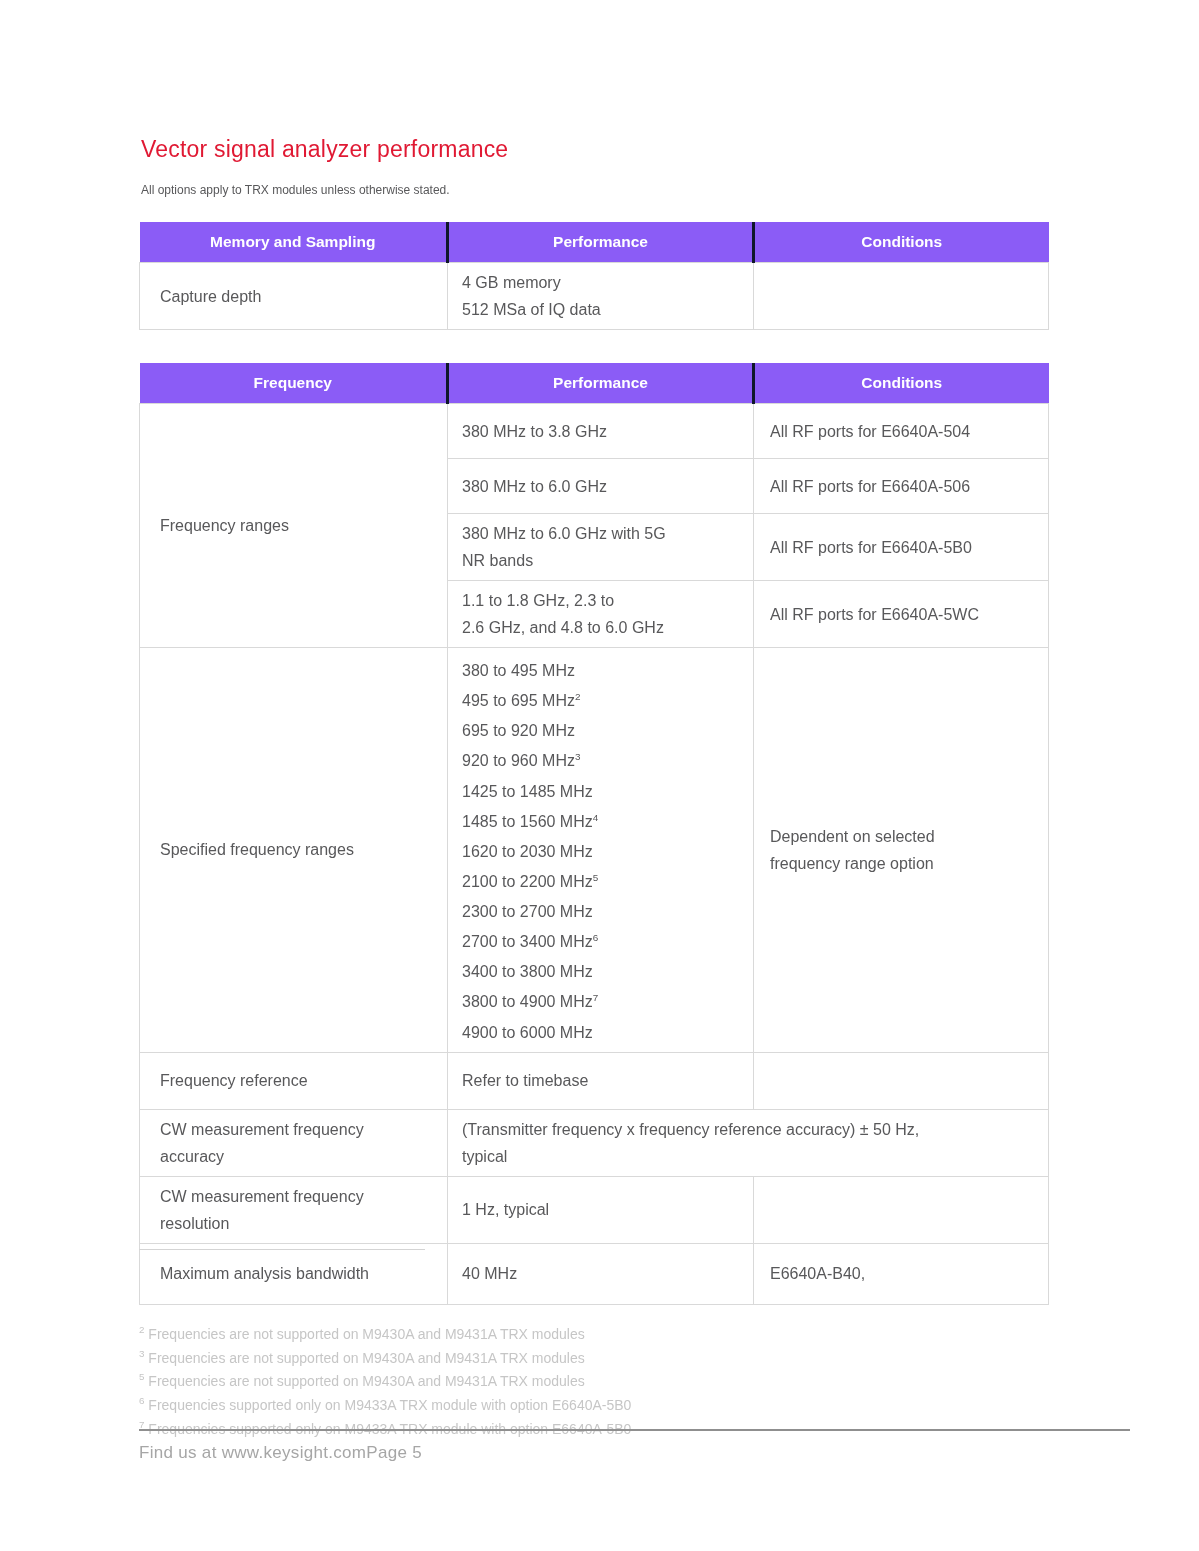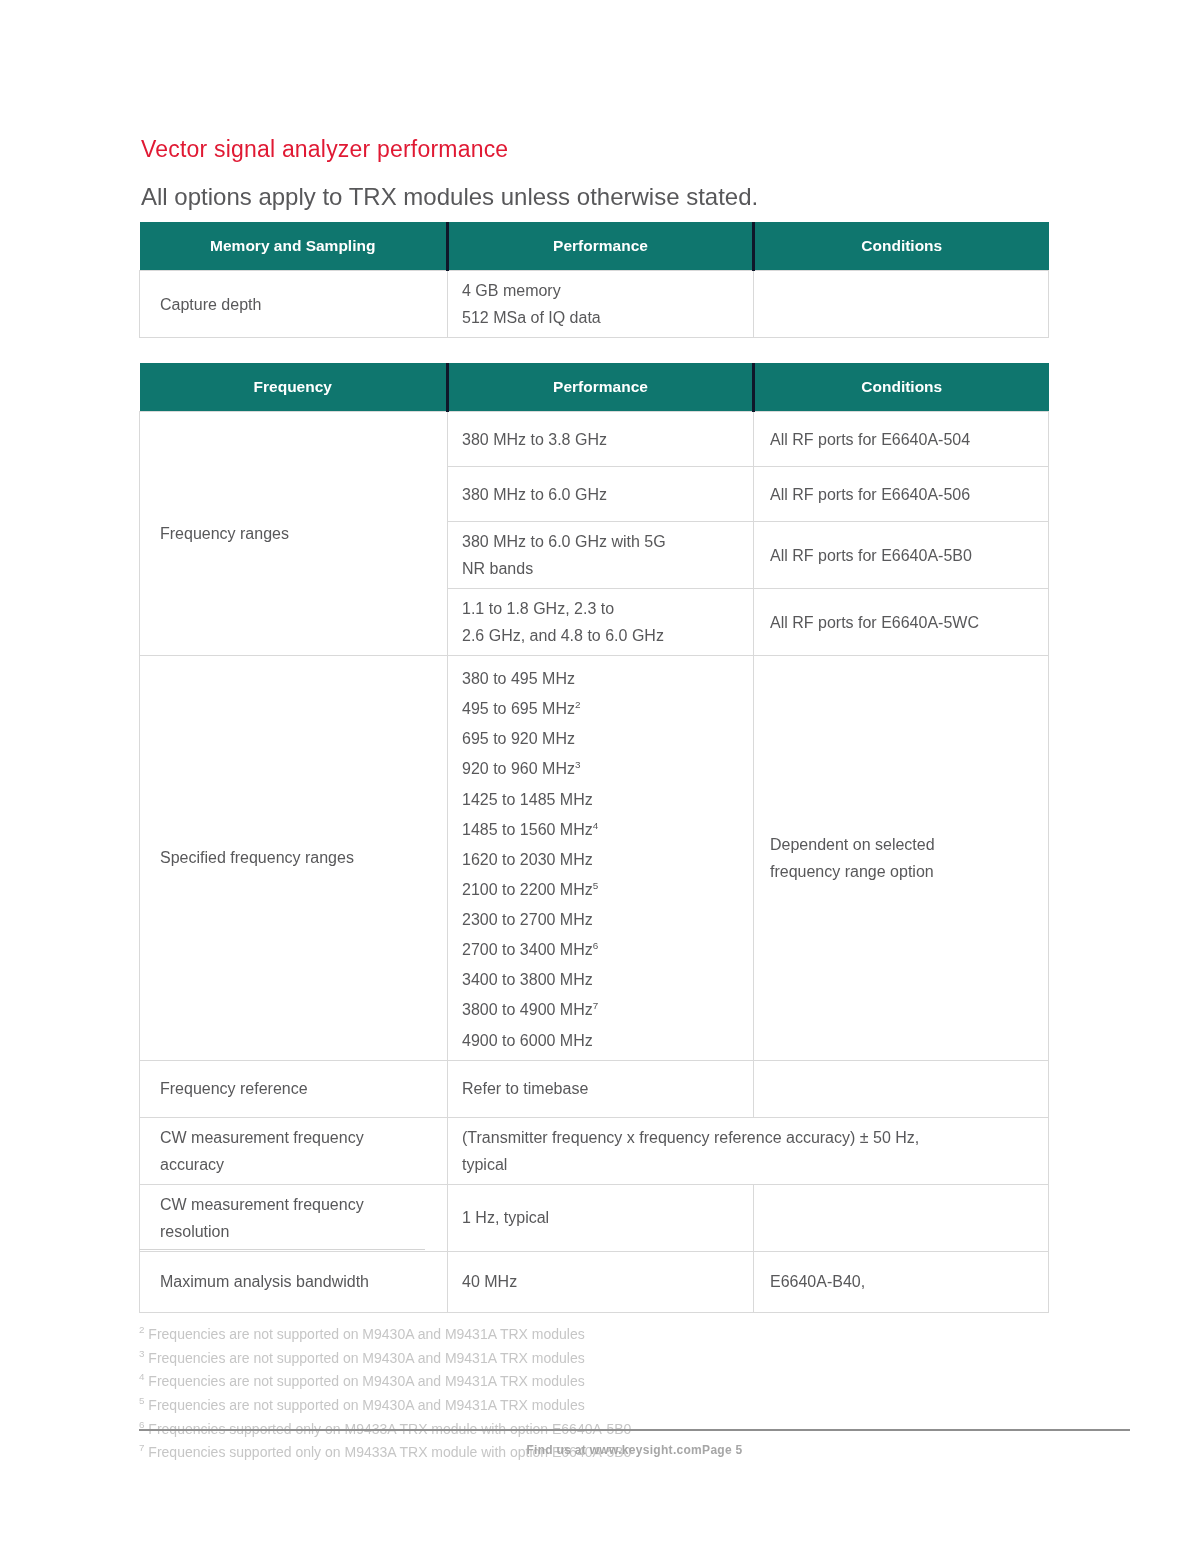--- a/index.html
+++ b/index.html
@@ -4,28 +4,28 @@
 <style>
   html,body { margin:0; padding:0; background:#ffffff; }
   #page {
     position:relative; width:1199px; height:1551px; background:#ffffff;
     font-family:"Liberation Sans","DejaVu Sans",sans-serif; overflow:hidden;
   }
   .abs { position:absolute; }
 
   
   #title { left:141px; top:136px; font-size:23px; color:#E01933; font-weight:400; letter-spacing:0.2px; }
-  #intro { left:141px; top:183px; font-size:24px; color:#58585A;text-align:right; }
+  #intro { left:141px; top:183px; font-size:12px; color:#58585A;text-align:right; }
 
   
   table { border-collapse:collapse; table-layout:fixed; width:909px; }
   col.c1 { width:308px; } col.c2 { width:306px; } col.c3 { width:295px; }
   th {
-    background:#0f766e; color:#ffffff; font-weight:bold; font-size:15.5px;
-    height:24px; text-align:center; vertical-align:middle; padding:12px;
+    background:#8b5cf6; color:#ffffff; font-weight:bold; font-size:15.5px;
+    height:40px; text-align:center; vertical-align:middle; padding:0;
   }
   th.divided { border-left:3px solid #0f172a; }
   td {
     border:1px solid #D9D9D9; vertical-align:middle; color:#58585A;
     font-size:16px; line-height:27px; padding:6px 12px 6px 14px;
     overflow:hidden;
   }
   td.param { padding-left:20px; }
   td.cond  { padding-left:16px; }
   tr.r-cap  { height:58px; }
@@ -42,22 +42,22 @@
   .freq-line { line-height:25.8px; }
   .perf-line { line-height:27px; }
 
   
   #fn-rule { left:139px; top:1249px; width:286px; border-top:1px solid #D4D4D4; height:0; }
   #footnotes { left:139px; top:1320px; font-size:14px; line-height:19px; color:#C6C6C6; }
   #footnotes sup { font-size:0.7em; }
 
   
   #footer-rule { left:139px; top:1429px; width:991px; border-top:2px solid #8F8F8F; height:0; }
-  #footer { left:139px; top:1443px; width:991px; display:flex; justify-content:center;
-            font-size:12px; color:#A6A6A6; letter-spacing:0.3px;font-weight:bold; }
+  #footer { left:139px; top:1443px; width:991px; display:flex; justify-content:flex-start;
+            font-size:17px; color:#A6A6A6; letter-spacing:0.3px; }
 </style>
 </head>
 <body>
 
 <div id="page">
 
   <div id="title" class="abs">Vector signal analyzer performance</div>
   <div id="intro" class="abs">All options apply to TRX modules unless otherwise stated.</div>
 
   <table id="table1" class="abs">
@@ -179,21 +179,20 @@
       <td class="cond">E6640A-B40,</td>
     </tr>
   </tbody>
     </table>
 
   <div id="fn-rule" class="abs"></div>
 
   <div id="footnotes" class="abs">
     <div><sup>2</sup> <span>Frequencies are not supported on M9430A and M9431A TRX modules</span></div>
     <div><sup>3</sup> <span>Frequencies are not supported on M9430A and M9431A TRX modules</span></div>
-    <div><sup>4</sup> <span>Frequencies are not supported on M9430A and M9431A TRX modules</span></div>
     <div><sup>5</sup> <span>Frequencies are not supported on M9430A and M9431A TRX modules</span></div>
     <div><sup>6</sup> <span>Frequencies supported only on M9433A TRX module with option E6640A-5B0</span></div>
     <div><sup>7</sup> <span>Frequencies supported only on M9433A TRX module with option E6640A-5B0</span></div>
   </div>
 
   <div id="footer-rule" class="abs"></div>
 
   <div id="footer" class="abs">
     <span>Find us at www.keysight.com</span>
     <span>Page 5</span>

